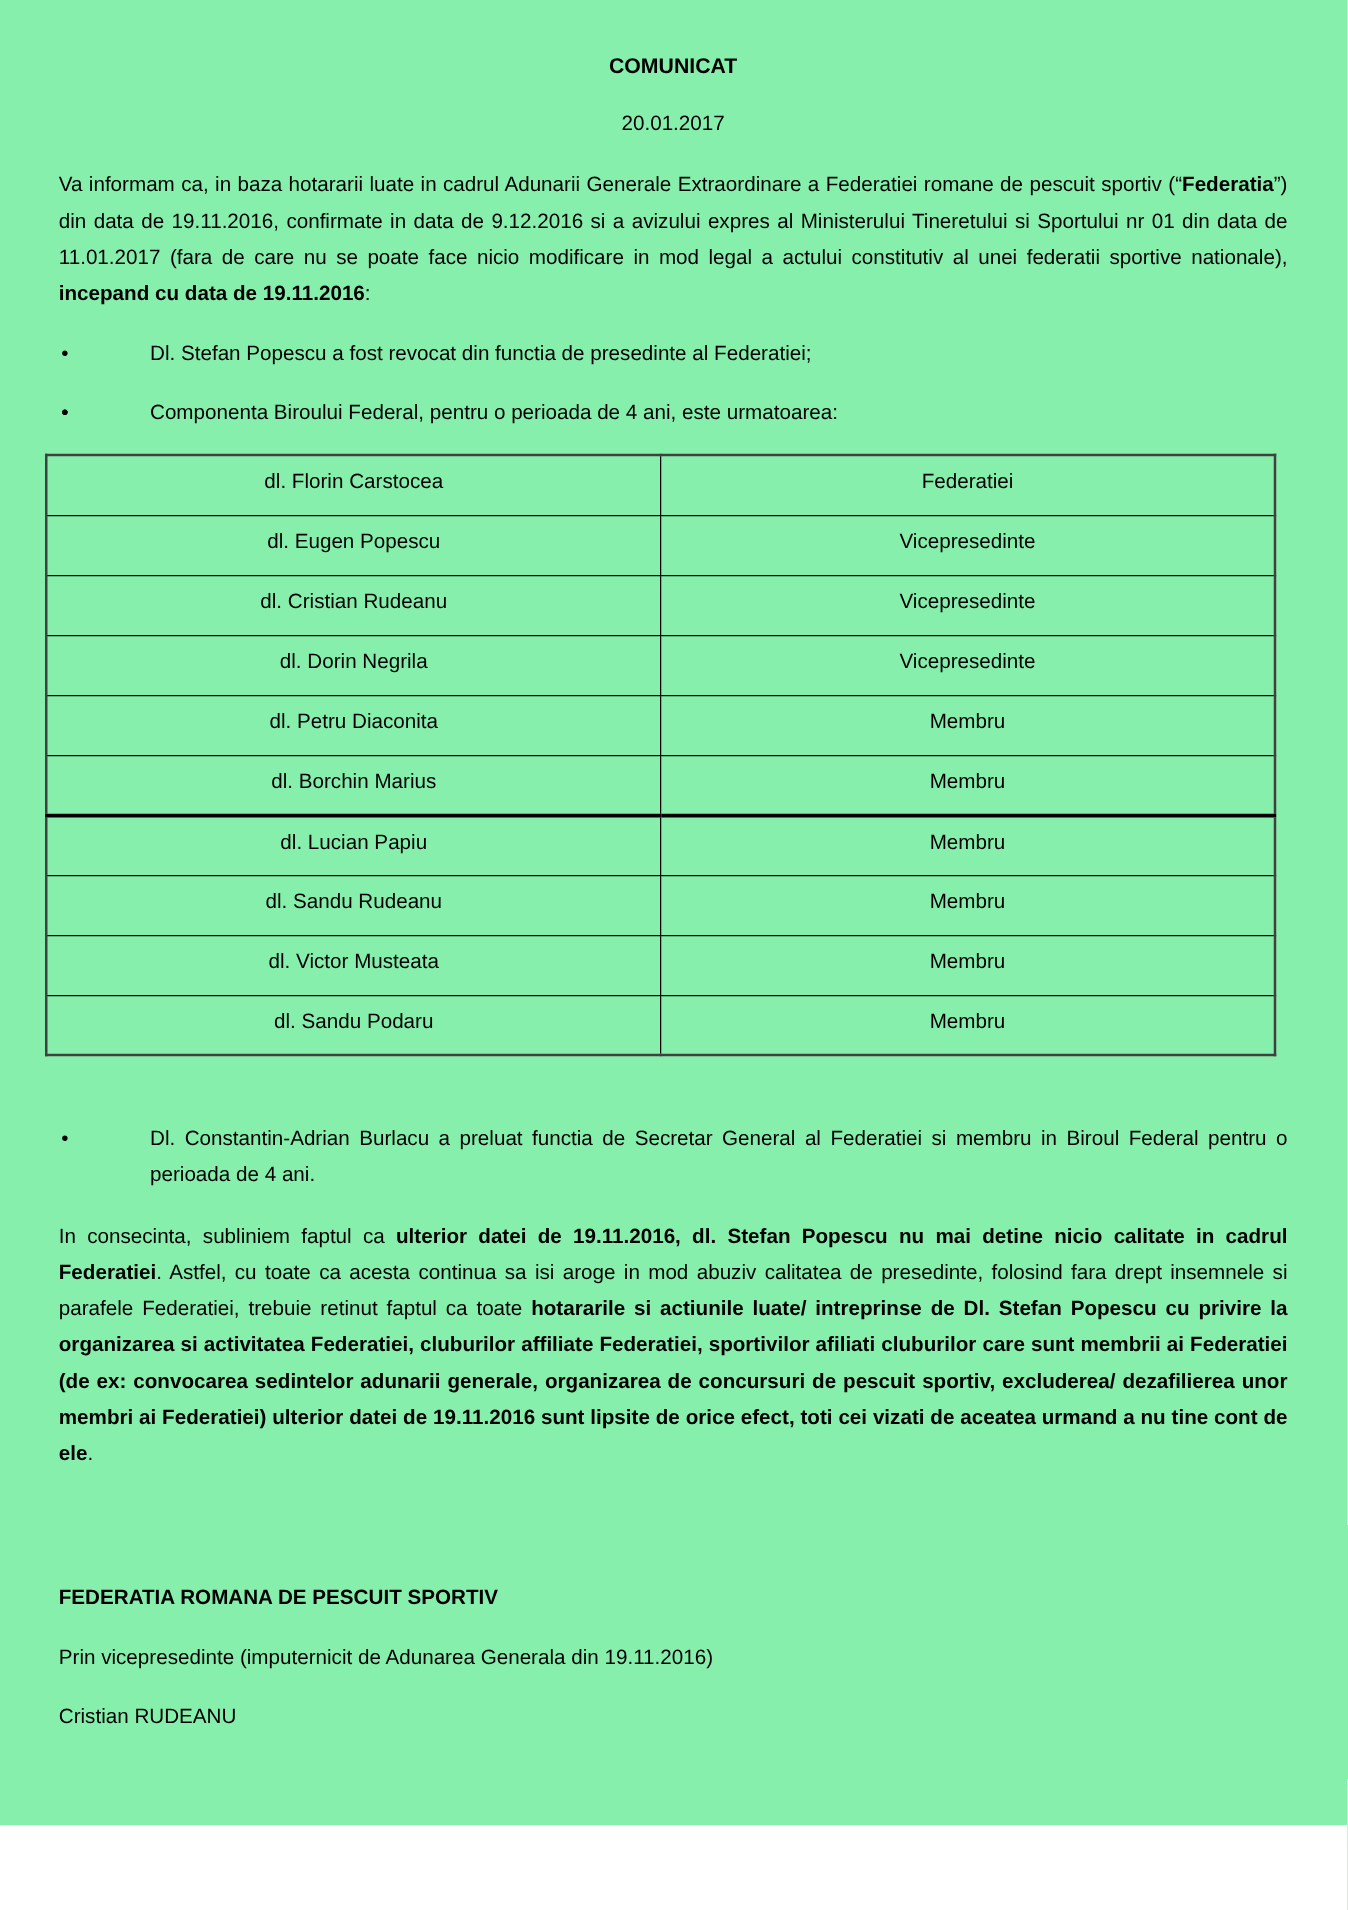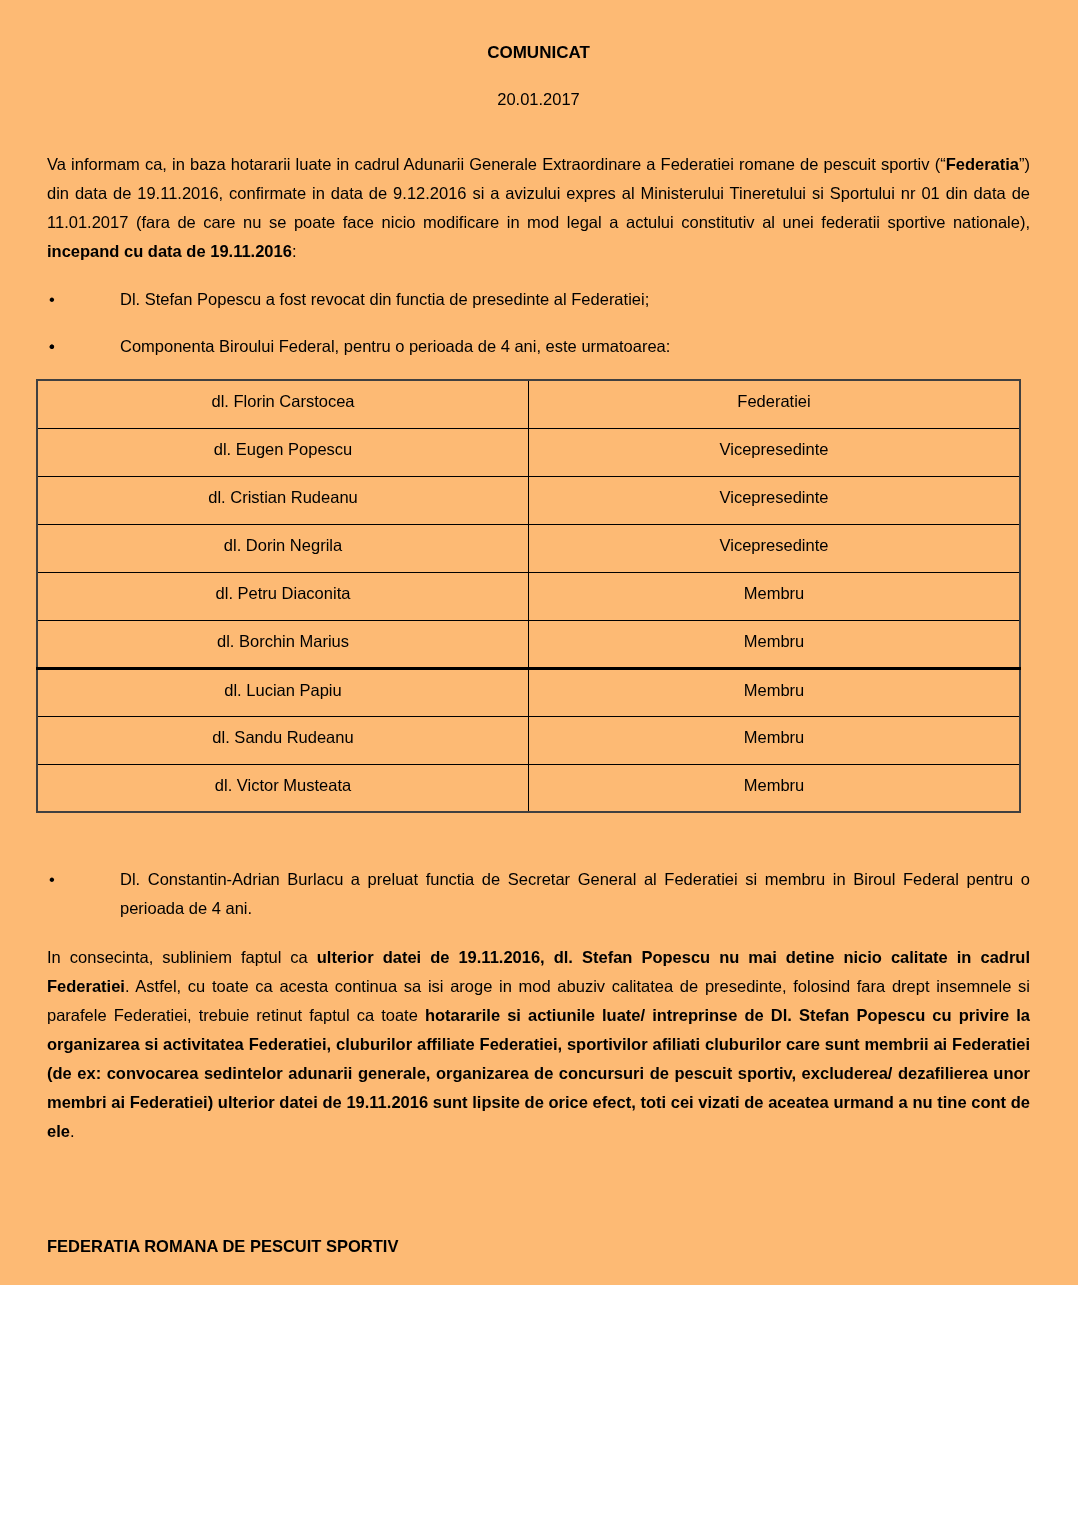--- a/index.html
+++ b/index.html
@@ -1,21 +1,21 @@
 <!DOCTYPE html>
 <html><head>
 <meta charset="utf-8">
 <style>
   html, body { margin: 0; padding: 0; background: #ffffff; }
   .page {
     position: relative;
     width: 1078px;
-    height: 1285px;
+    height: 1460px;
     margin: 0 auto;
-    background: #fdba74;
+    background: #86efac;
     color: #000000;
     font-family: "Liberation Sans", "DejaVu Sans", sans-serif;
     font-size: 16.5px;
     line-height: 29px;
     box-sizing: border-box;
     padding: 38px 48px 0 47px;
     overflow: hidden;
   }
   .doc-title {
     margin: 0 0 18px 0;
@@ -23,21 +23,21 @@
     font-size: 17px;
     font-weight: bold;
     line-height: 29px;
   }
   .doc-date {
     margin: 0;
     text-align: center;
     line-height: 29px;
   }
   .para {
-    margin: 36px 0 0 0;
+    margin: 20px 0 0 0;
     text-align: justify;
   }
   .para b, .bullet-text b { font-weight: bold; }
   ul.bullet-list {
     list-style: none;
     margin: 19px 0 0 0;
     padding: 0;
   }
   ul.bullet-list li {
     position: relative;
@@ -134,28 +134,33 @@
           <td>Membru</td>
         </tr>
         <tr>
           <td>dl. Sandu Rudeanu</td>
           <td>Membru</td>
         </tr>
         <tr>
           <td>dl. Victor Musteata</td>
           <td>Membru</td>
         </tr>
+        <tr>
+          <td>dl. Sandu Podaru</td>
+          <td>Membru</td>
+        </tr>
       </tbody>
   </table>
 
   <ul class="bullet-list secretary-list">
     <li>
       <span class="marker">•</span>
       <span class="bullet-text"><span>Dl. Constantin-Adrian Burlacu a preluat functia de Secretar General al Federatiei si membru in Biroul Federal pentru o perioada de 4 ani.</span></span>
     </li>
   </ul>
 
   <p class="para closing"><span>In consecinta, subliniem faptul ca </span><b>ulterior datei de 19.11.2016, dl. Stefan Popescu nu mai detine nicio calitate in cadrul Federatiei</b><span>. Astfel, cu toate ca acesta continua sa isi aroge in mod abuziv calitatea de presedinte, folosind fara drept insemnele si parafele Federatiei, trebuie retinut faptul ca toate </span><b>hotararile si actiunile luate/ intreprinse de Dl. Stefan Popescu cu privire la organizarea si activitatea Federatiei, cluburilor affiliate Federatiei, sportivilor afiliati cluburilor care sunt membrii ai Federatiei (de ex: convocarea sedintelor adunarii generale, organizarea de concursuri de pescuit sportiv, excluderea/ dezafilierea unor membri ai Federatiei) ulterior datei de 19.11.2016 sunt lipsite de orice efect, toti cei vizati de aceatea urmand a nu tine cont de ele</b><span>.</span></p>
 
   <div class="footer-org">FEDERATIA ROMANA DE PESCUIT SPORTIV</div>
+  <div class="footer-line">Prin vicepresedinte (imputernicit de Adunarea Generala din 19.11.2016)</div>
   <div class="footer-signatory">Cristian RUDEANU</div>
 
 </div>
 
 </body></html>

